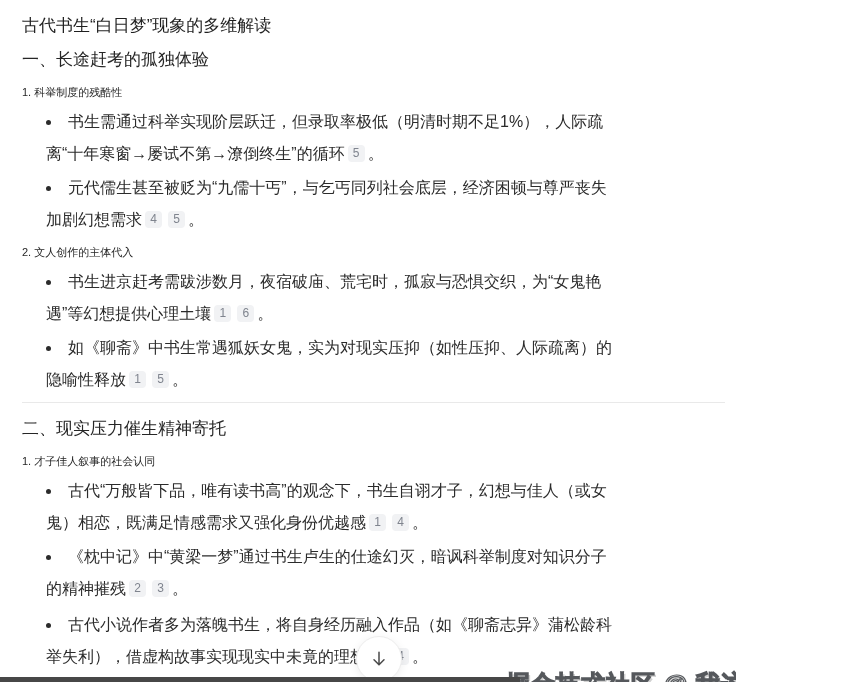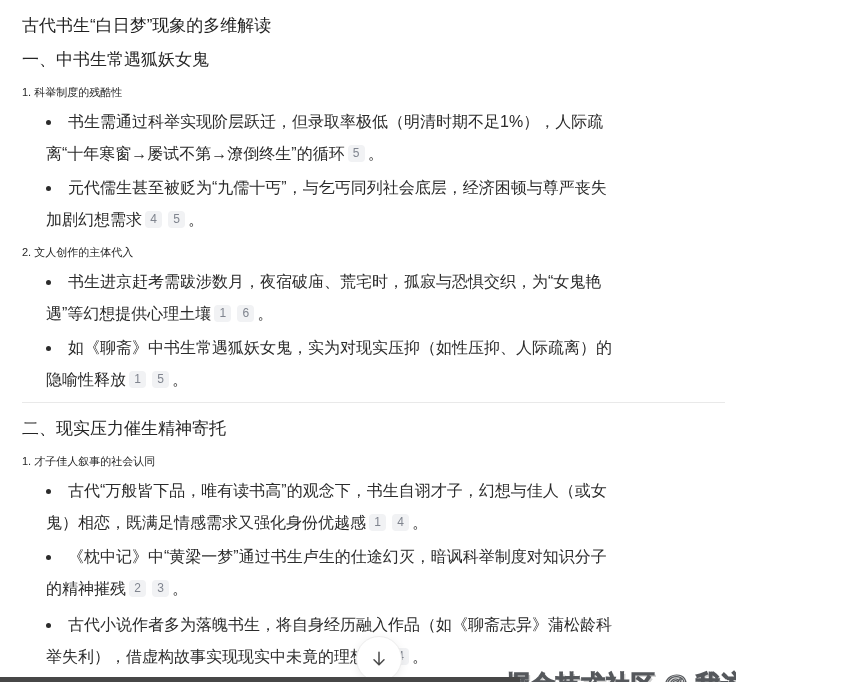--- a/index.html
+++ b/index.html
@@ -38,21 +38,21 @@
   .bottom-bar { position:absolute; left:0; bottom:0; width:520px; height:5px; background:#474747; z-index:7; }
 </style>
 </head>
 <body>
 
 <div class="page">
   <div class="content">
 
     <h1 class="doc-title">古代书生“白日梦”现象的多维解读</h1>
 
-    <h2 class="sec-heading">一、中书生常遇狐妖女鬼</h2>
+    <h2 class="sec-heading">一、长途赶考的孤独体验</h2>
 
     <h3 class="sub-heading"><span class="num">1.</span><span>科举制度的残酷性</span></h3>
     <ul class="bullets">
       <li><span>书生需通过科举实现阶层跃迁，但录取率极低（明清时期不足1%），人际疏离“十年寒窗→屡试不第→潦倒终生”的循环</span><span><span class="cite">5</span></span><span>。</span></li>
       <li><span>元代儒生甚至被贬为“九儒十丐”，与乞丐同列社会底层，经济困顿与尊严丧失加剧幻想需求</span><span><span class="cite">4</span><span class="cite">5</span></span><span>。</span></li>
     </ul>
 
     <h3 class="sub-heading"><span class="num">2.</span><span>文人创作的主体代入</span></h3>
     <ul class="bullets">
       <li><span>书生进京赶考需跋涉数月，夜宿破庙、荒宅时，孤寂与恐惧交织，为“女鬼艳遇”等幻想提供心理土壤</span><span><span class="cite">1</span><span class="cite">6</span></span><span>。</span></li>

